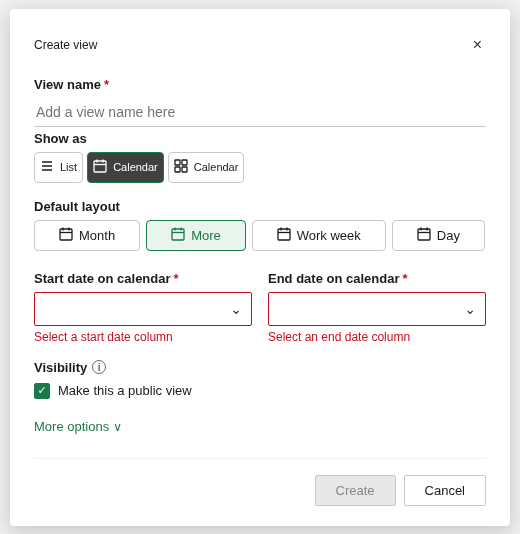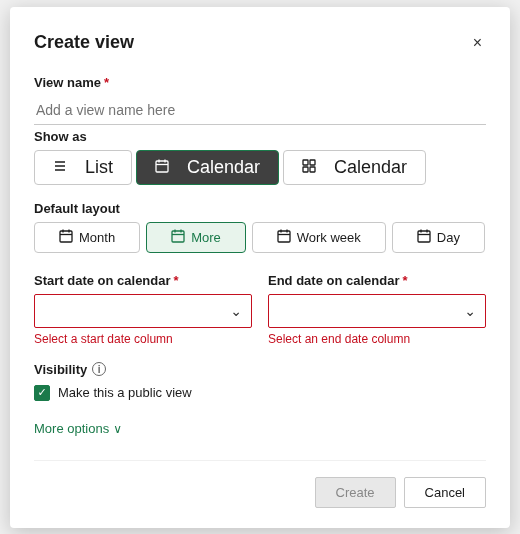--- a/index.html
+++ b/index.html
@@ -20,22 +20,22 @@
       padding: 24px 24px 20px 24px;
       position: relative;
     }
     .dialog-header {
       display: flex;
       justify-content: space-between;
       align-items: center;
       margin-bottom: 20px;
     }
     .dialog-title {
-      font-size: 18px;
-      font-weight: 700;
+      font-size: 12px;
+      font-weight: 400;
       color: #1b1b1b;
       text-align: right;
     }
     .close-btn {
       background: none;
       border: none;
       cursor: pointer;
       padding: 4px;
       color: #333;
       font-size: 16px;
@@ -71,27 +71,27 @@
 
     .show-as-section { margin-bottom: 16px; }
     .toggle-group {
       display: flex;
       gap: 4px;
       flex-wrap: wrap;
     }
     .toggle-btn {
       display: flex;
       align-items: center;
-      gap: 18px;
-      padding: 6px 18px;
+      gap: 6px;
+      padding: 6px 5px;
       border: 1px solid #c8c8c8;
       border-radius: 4px;
       background: #fff;
       cursor: pointer;
-      font-size: 18px;
+      font-size: 11px;
       color: #1b1b1b;
       font-family: inherit;
     }
     .toggle-btn.active {
       background: #404040;
       border-color: #1a7a4a;
       color: #fff;
     }
     .toggle-btn .btn-icon {
       font-size: 13px;

